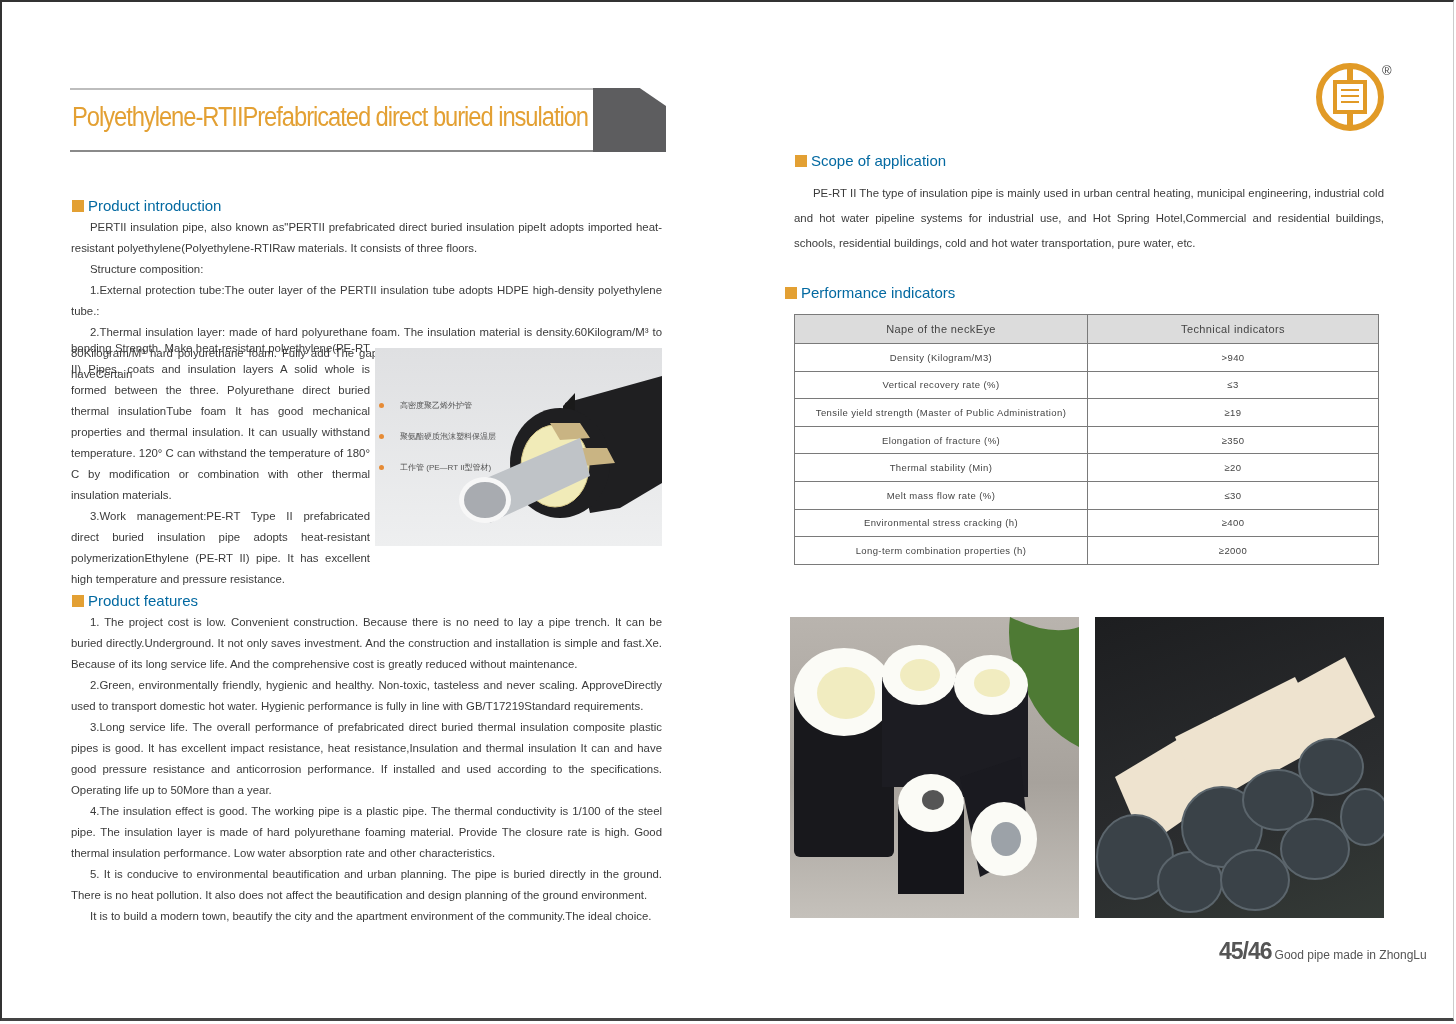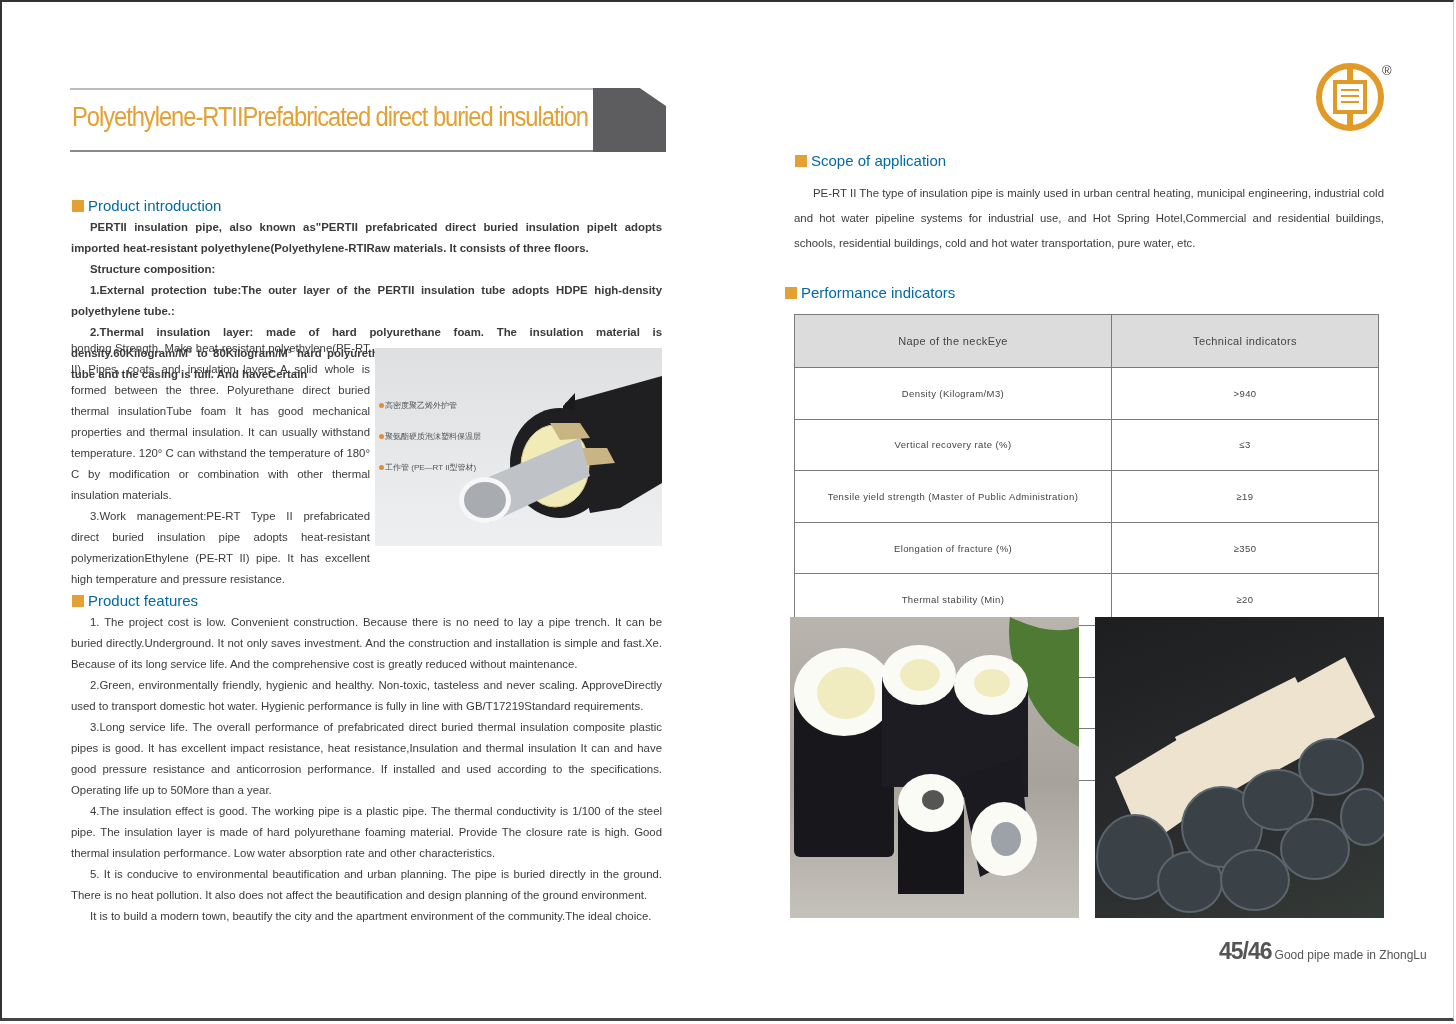--- a/index.html
+++ b/index.html
@@ -30,26 +30,26 @@
   
   .sec-head { position:absolute; display:flex; align-items:center; gap:4px; font-size:15px; color:#0369a1; }
   .sec-head .sq { width:12px; height:12px; background:#e3a033; }
 
   .para { position:absolute; font-size:11.4px; color:#3a3a3a; line-height:21px; text-align:justify; font-family:"Liberation Sans", sans-serif; }
   .para p { margin:0; }
   .para p.ind { text-indent:19px; }
 
   
   .diagram { position:absolute; left:375px; top:348px; width:287px; height:198px; background:linear-gradient(180deg,#dfe0e2,#eeeff0); overflow:hidden; }
-  .diagram .lab { position:absolute; left:4px; font-size:8px; color:#555; white-space:nowrap; display:flex; align-items:center; gap:1px; }
+  .diagram .lab { position:absolute; left:4px; font-size:8px; color:#555; white-space:nowrap; display:flex; align-items:center; gap:16px; }
   .diagram .lab .dot { width:5px; height:5px; border-radius:50%; background:#e68b35; }
 
   
   .perf-table { position:absolute; left:794px; top:314px; width:585px; border-collapse:collapse; font-size:9.5px; color:#444; letter-spacing:0.4px; }
-  .perf-table th, .perf-table td { border:1px solid #7a7a7a; text-align:center; height:26.6px; padding:12px; }
+  .perf-table th, .perf-table td { border:1px solid #7a7a7a; text-align:center; height:26.6px; padding:0; }
   .perf-table th { background:#dcdcdc; font-weight:normal; font-size:11px; height:28px; }
   .perf-table td:first-child, .perf-table th:first-child { width:292px; }
 
   
   .photo { position:absolute; overflow:hidden; }
   .photo1 { left:790px; top:617px; width:289px; height:301px; background:linear-gradient(180deg,#b9b4ae 0%,#a7a29c 55%,#c5c1bb 100%); }
   .photo2 { left:1095px; top:617px; width:289px; height:301px; background:linear-gradient(160deg,#1d1e20 0%,#2a2c2e 60%,#343a36 100%); }
 
   .footer { position:absolute; left:1219px; top:938px; display:flex; align-items:baseline; gap:3px; color:#555; }
   .footer .num { font-size:23px; font-weight:bold; letter-spacing:-1px; }
@@ -75,21 +75,21 @@
     <div class="l" style="top:11px"></div>
     <div class="l" style="top:17px"></div>
   </div>
 </div>
 <div class="reg">®</div>
 
 <div class="sec-head" style="left:72px; top:197px;">
   <span class="sq"></span>
   <span>Product introduction</span>
 </div>
-<div class="para" style="left:71px; top:217px; width:591px;font-weight:bold;">
+<div class="para" style="left:71px; top:217px; width:591px;">
   <p class="ind">PERTII insulation pipe, also known as"PERTII prefabricated direct buried insulation pipeIt adopts imported heat-resistant polyethylene(Polyethylene-RTIRaw materials. It consists of three floors.</p>
   <p class="ind">Structure composition:</p>
   <p class="ind">1.External protection tube:The outer layer of the PERTII insulation tube adopts HDPE high-density polyethylene tube.:</p>
   <p class="ind">2.Thermal insulation layer: made of hard polyurethane foam. The insulation material is density.60Kilogram/M³ to 80Kilogram/M³ hard polyurethane foam. Fully add The gap between the PE-RTII tube and the casing is full. And haveCertain</p>
 </div>
 <div class="para" style="left:71px; top:338px; width:299px;">
   <p>bonding Strength. Make heat-resistant polyethylene(PE-RT II) Pipes, coats and insulation layers A solid whole is formed between the three. Polyurethane direct buried thermal insulationTube foam  It has good mechanical properties and thermal insulation. It can usually withstand temperature. 120° C can withstand the temperature of 180° C by modification or combination with other thermal insulation materials.</p>
   <p class="ind">3.Work management:PE-RT Type II prefabricated direct buried insulation pipe adopts heat-resistant polymerizationEthylene (PE-RT II) pipe. It has excellent high temperature and pressure resistance.</p>
 </div>
 

